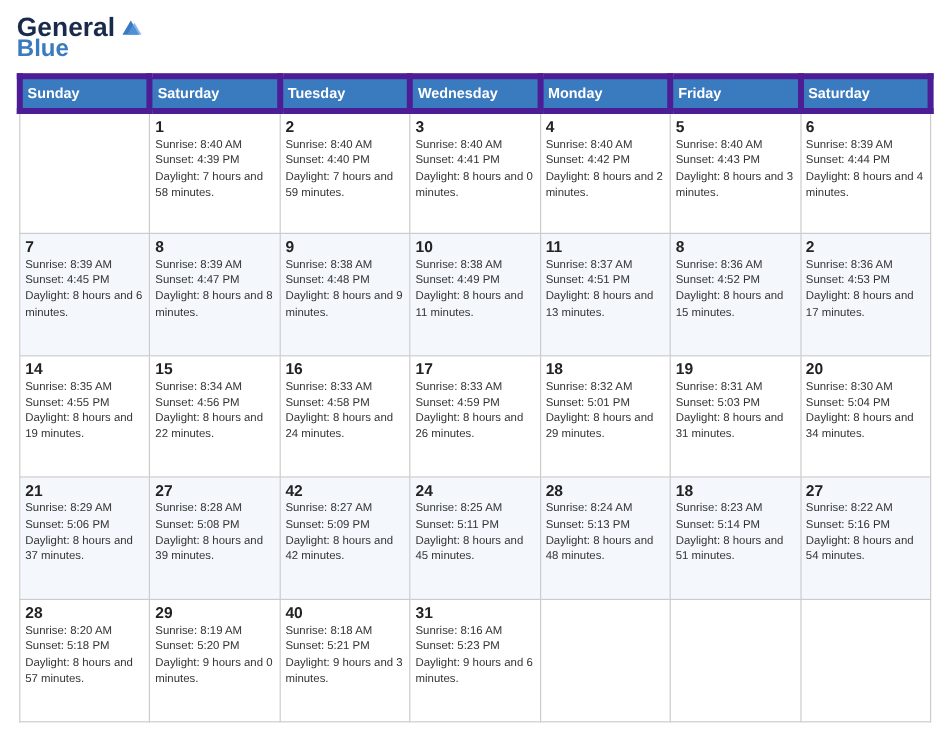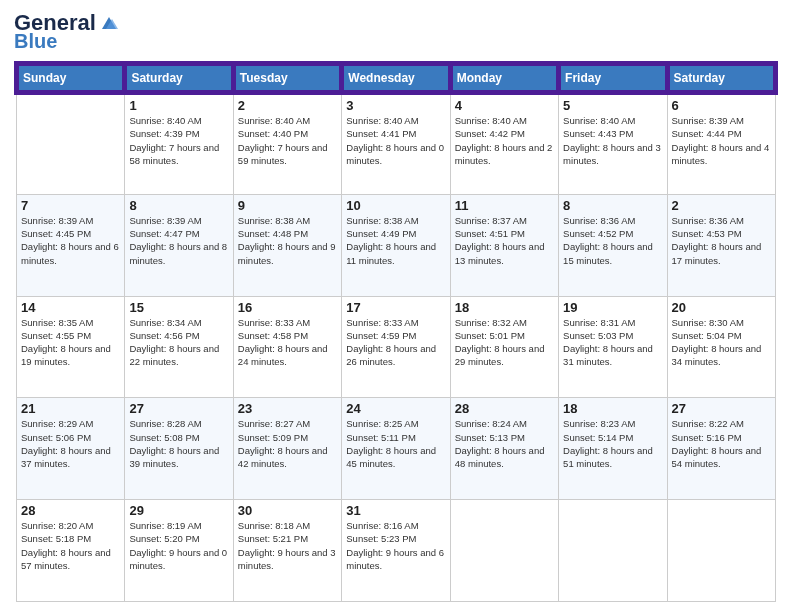--- a/index.html
+++ b/index.html
@@ -211,21 +211,21 @@
         <tr>
           <td>
             <span class="day-number">21</span>
             <div class="day-info">Sunrise: 8:29 AM<br>Sunset: 5:06 PM<br>Daylight: 8 hours and 37 minutes.</div>
           </td>
           <td>
             <span class="day-number">27</span>
             <div class="day-info">Sunrise: 8:28 AM<br>Sunset: 5:08 PM<br>Daylight: 8 hours and 39 minutes.</div>
           </td>
           <td>
-            <span class="day-number">23</span>
+            <span class="day-number">42</span>
             <div class="day-info">Sunrise: 8:27 AM<br>Sunset: 5:09 PM<br>Daylight: 8 hours and 42 minutes.</div>
           </td>
           <td>
             <span class="day-number">24</span>
             <div class="day-info">Sunrise: 8:25 AM<br>Sunset: 5:11 PM<br>Daylight: 8 hours and 45 minutes.</div>
           </td>
           <td>
             <span class="day-number">28</span>
             <div class="day-info">Sunrise: 8:24 AM<br>Sunset: 5:13 PM<br>Daylight: 8 hours and 48 minutes.</div>
           </td>
@@ -241,21 +241,21 @@
         <tr>
           <td>
             <span class="day-number">28</span>
             <div class="day-info">Sunrise: 8:20 AM<br>Sunset: 5:18 PM<br>Daylight: 8 hours and 57 minutes.</div>
           </td>
           <td>
             <span class="day-number">29</span>
             <div class="day-info">Sunrise: 8:19 AM<br>Sunset: 5:20 PM<br>Daylight: 9 hours and 0 minutes.</div>
           </td>
           <td>
-            <span class="day-number">30</span>
+            <span class="day-number">40</span>
             <div class="day-info">Sunrise: 8:18 AM<br>Sunset: 5:21 PM<br>Daylight: 9 hours and 3 minutes.</div>
           </td>
           <td>
             <span class="day-number">31</span>
             <div class="day-info">Sunrise: 8:16 AM<br>Sunset: 5:23 PM<br>Daylight: 9 hours and 6 minutes.</div>
           </td>
           <td class="empty-cell"></td>
           <td class="empty-cell"></td>
           <td class="empty-cell"></td>
         </tr>

